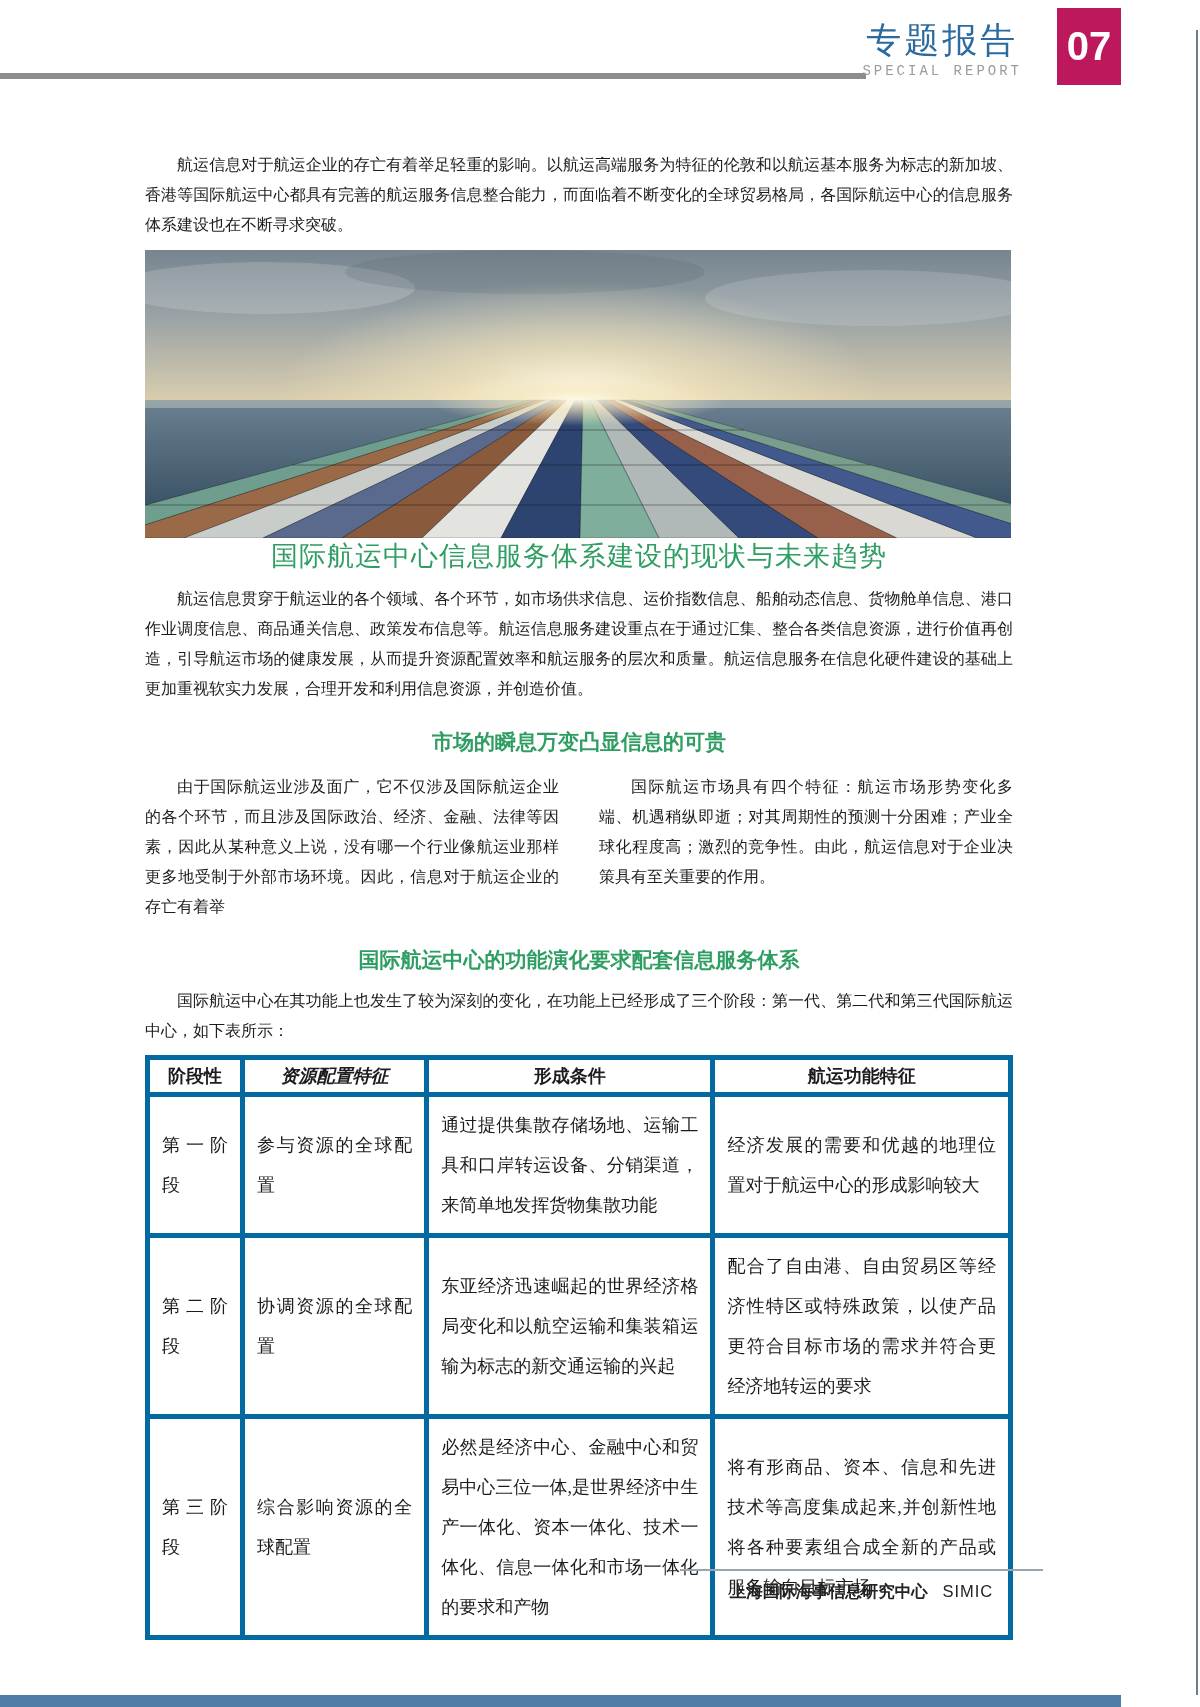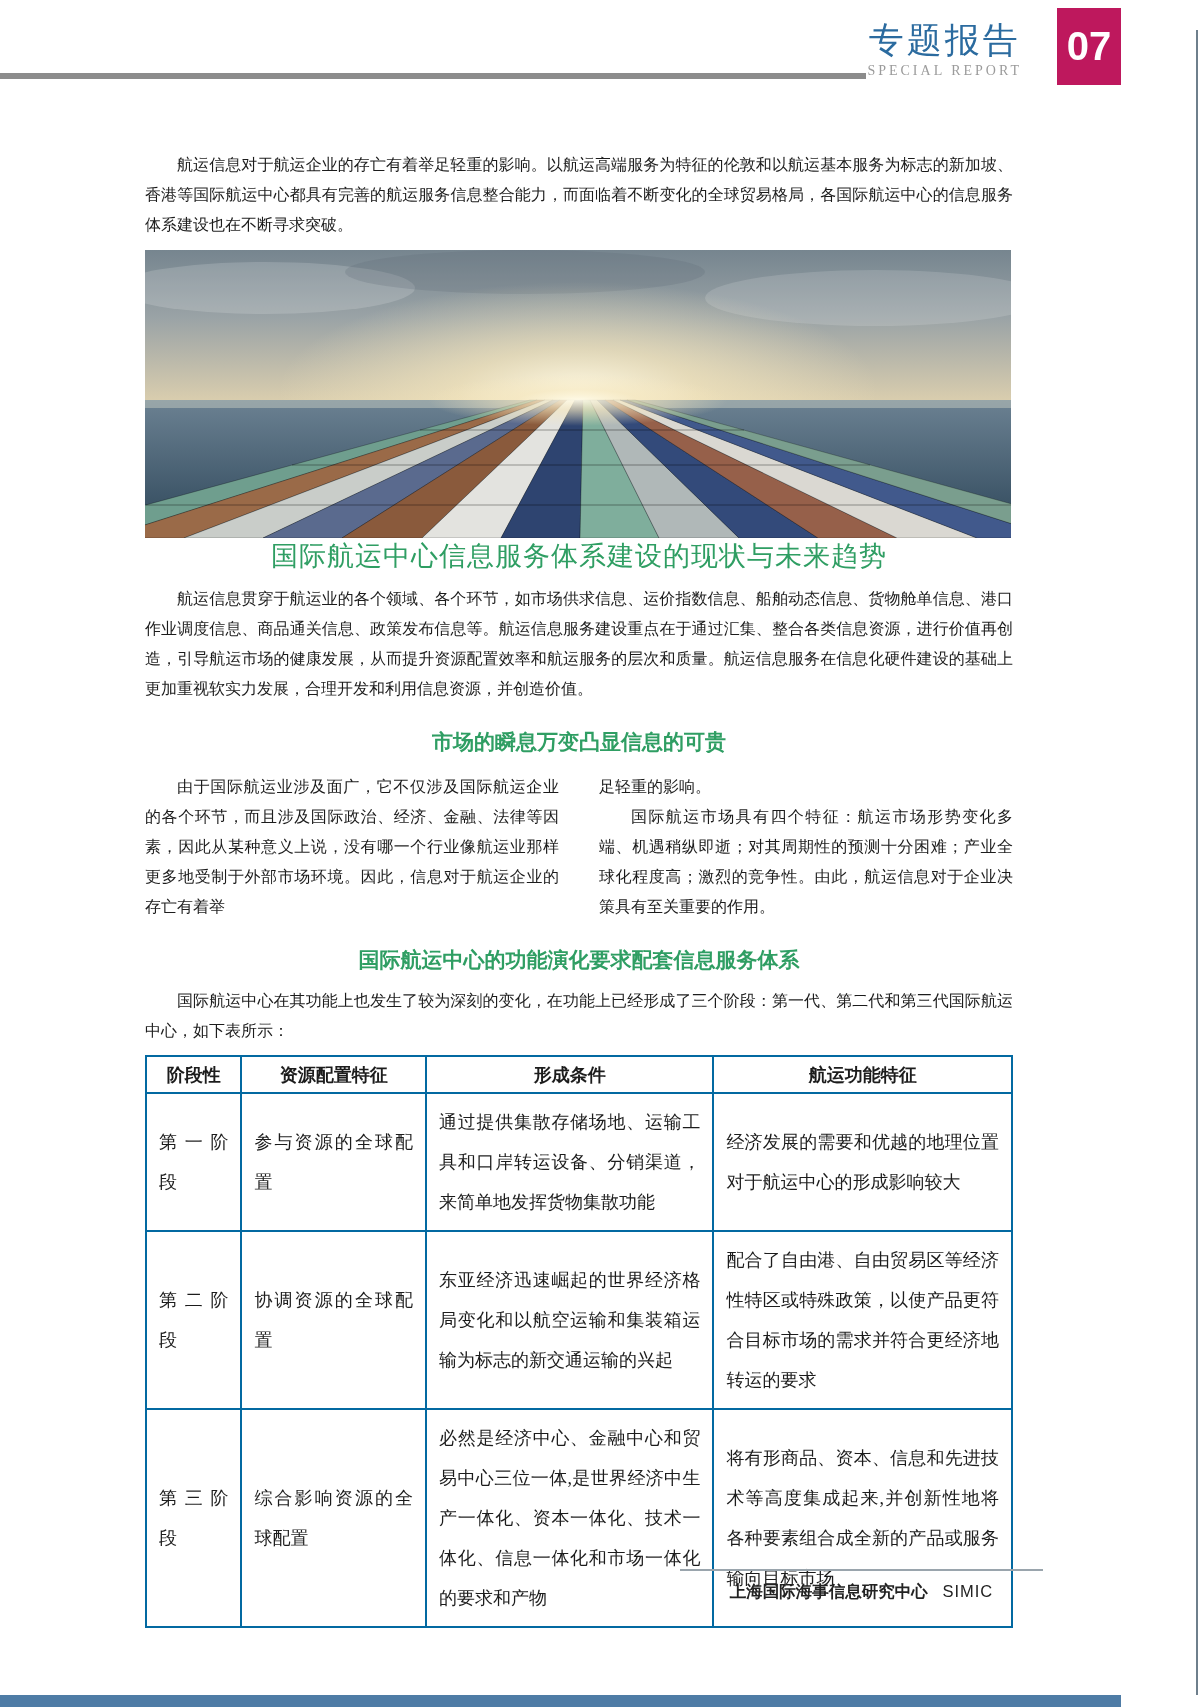--- a/index.html
+++ b/index.html
@@ -11,21 +11,21 @@
   }
 
   
   .top-rule { position:absolute; left:0; top:73px; width:866px; height:6px; background:#8c8c8c; }
   .header-block { position:absolute; top:20px; right:178px; text-align:center; }
   .header-title {
     font-family:"Liberation Sans","DejaVu Sans",sans-serif;
     font-size:35px; font-weight:normal; color:#2b6b9f; letter-spacing:3px; line-height:40px;
   }
   .header-sub {
-    font-family:Liberation Serif, serif;
+    font-family:Liberation Mono, monospace;
     font-size:14px; color:#9b9b9b; letter-spacing:3px; margin-top:3px;
   }
   .page-badge {
     position:absolute; left:1057px; top:8px; width:64px; height:77px;
     background:#be185d; color:#ffffff; display:flex; align-items:center; justify-content:center;
     font-family:"Liberation Sans","DejaVu Sans",sans-serif; font-size:40px; font-weight:bold;
   }
   .right-rule { position:absolute; left:1196px; top:30px; width:2px; height:1665px; background:#6e7f8c; }
 
   
@@ -51,26 +51,26 @@
   .col { flex:1; }
 
   .s2-para { margin-top:12px; }
 
   .table-caption { margin-top:26px; text-align:center; font-size:17px; }
   table.stage-table {
     margin-top:9px; width:868px; border-collapse:collapse; table-layout:fixed;
     font-size:18px;
   }
   table.stage-table th, table.stage-table td {
-    border:2px solid #0369a1; vertical-align:middle;
+    border:5px solid #0369a1; vertical-align:middle;
   }
   table.stage-table th { font-weight:bold; height:37px; text-align:center; padding:2px 4px; }
   table.stage-table td { padding:8px 12px; line-height:40px; text-align:justify; }
   td.c-stage { text-align:center; padding:8px 4px; }
-  .w1{width:93px;} .w2{width:180px;} .w3{width:280px;} .w4{width:291px;}
+  .w1{width:93px;} .w2{width:180px;font-style:italic;} .w3{width:280px;} .w4{width:291px;}
 
   
   .footer { position:absolute; left:680px; top:1569px; width:363px; }
   .footer-rule { height:2px; background:#9aa5ad; }
   .footer-text {
     margin-top:10px; text-align:center;
     font-family:"Liberation Sans","DejaVu Sans",sans-serif; font-size:16.5px; color:#222;
   }
   .footer-text .org { font-weight:bold; }
   .footer-text .abbr { margin-left:10px; letter-spacing:1px; }
@@ -152,21 +152,20 @@
 
     <p class="body indent lead">航运信息贯穿于航运业的各个领域、各个环节，如市场供求信息、运价指数信息、船舶动态信息、货物舱单信息、港口作业调度信息、商品通关信息、政策发布信息等。航运信息服务建设重点在于通过汇集、整合各类信息资源，进行价值再创造，引导航运市场的健康发展，从而提升资源配置效率和航运服务的层次和质量。航运信息服务在信息化硬件建设的基础上更加重视软实力发展，合理开发和利用信息资源，并创造价值。</p>
 
     <h2 class="section-heading">市场的瞬息万变凸显信息的可贵</h2>
 
     <div class="cols">
       <div class="col">
         <p class="body indent">由于国际航运业涉及面广，它不仅涉及国际航运企业的各个环节，而且涉及国际政治、经济、金融、法律等因素，因此从某种意义上说，没有哪一个行业像航运业那样更多地受制于外部市场环境。因此，信息对于航运企业的存亡有着举</p>
       </div>
       <div class="col">
-        <p class="body">足轻重的影响。</p>
         <p class="body indent">国际航运市场具有四个特征：航运市场形势变化多端、机遇稍纵即逝；对其周期性的预测十分困难；产业全球化程度高；激烈的竞争性。由此，航运信息对于企业决策具有至关重要的作用。</p>
       </div>
     </div>
 
     <h2 class="section-heading">国际航运中心的功能演化要求配套信息服务体系</h2>
 
     <p class="body indent s2-para">国际航运中心在其功能上也发生了较为深刻的变化，在功能上已经形成了三个阶段：第一代、第二代和第三代国际航运中心，如下表所示：</p>
 
 
     <table class="stage-table">

